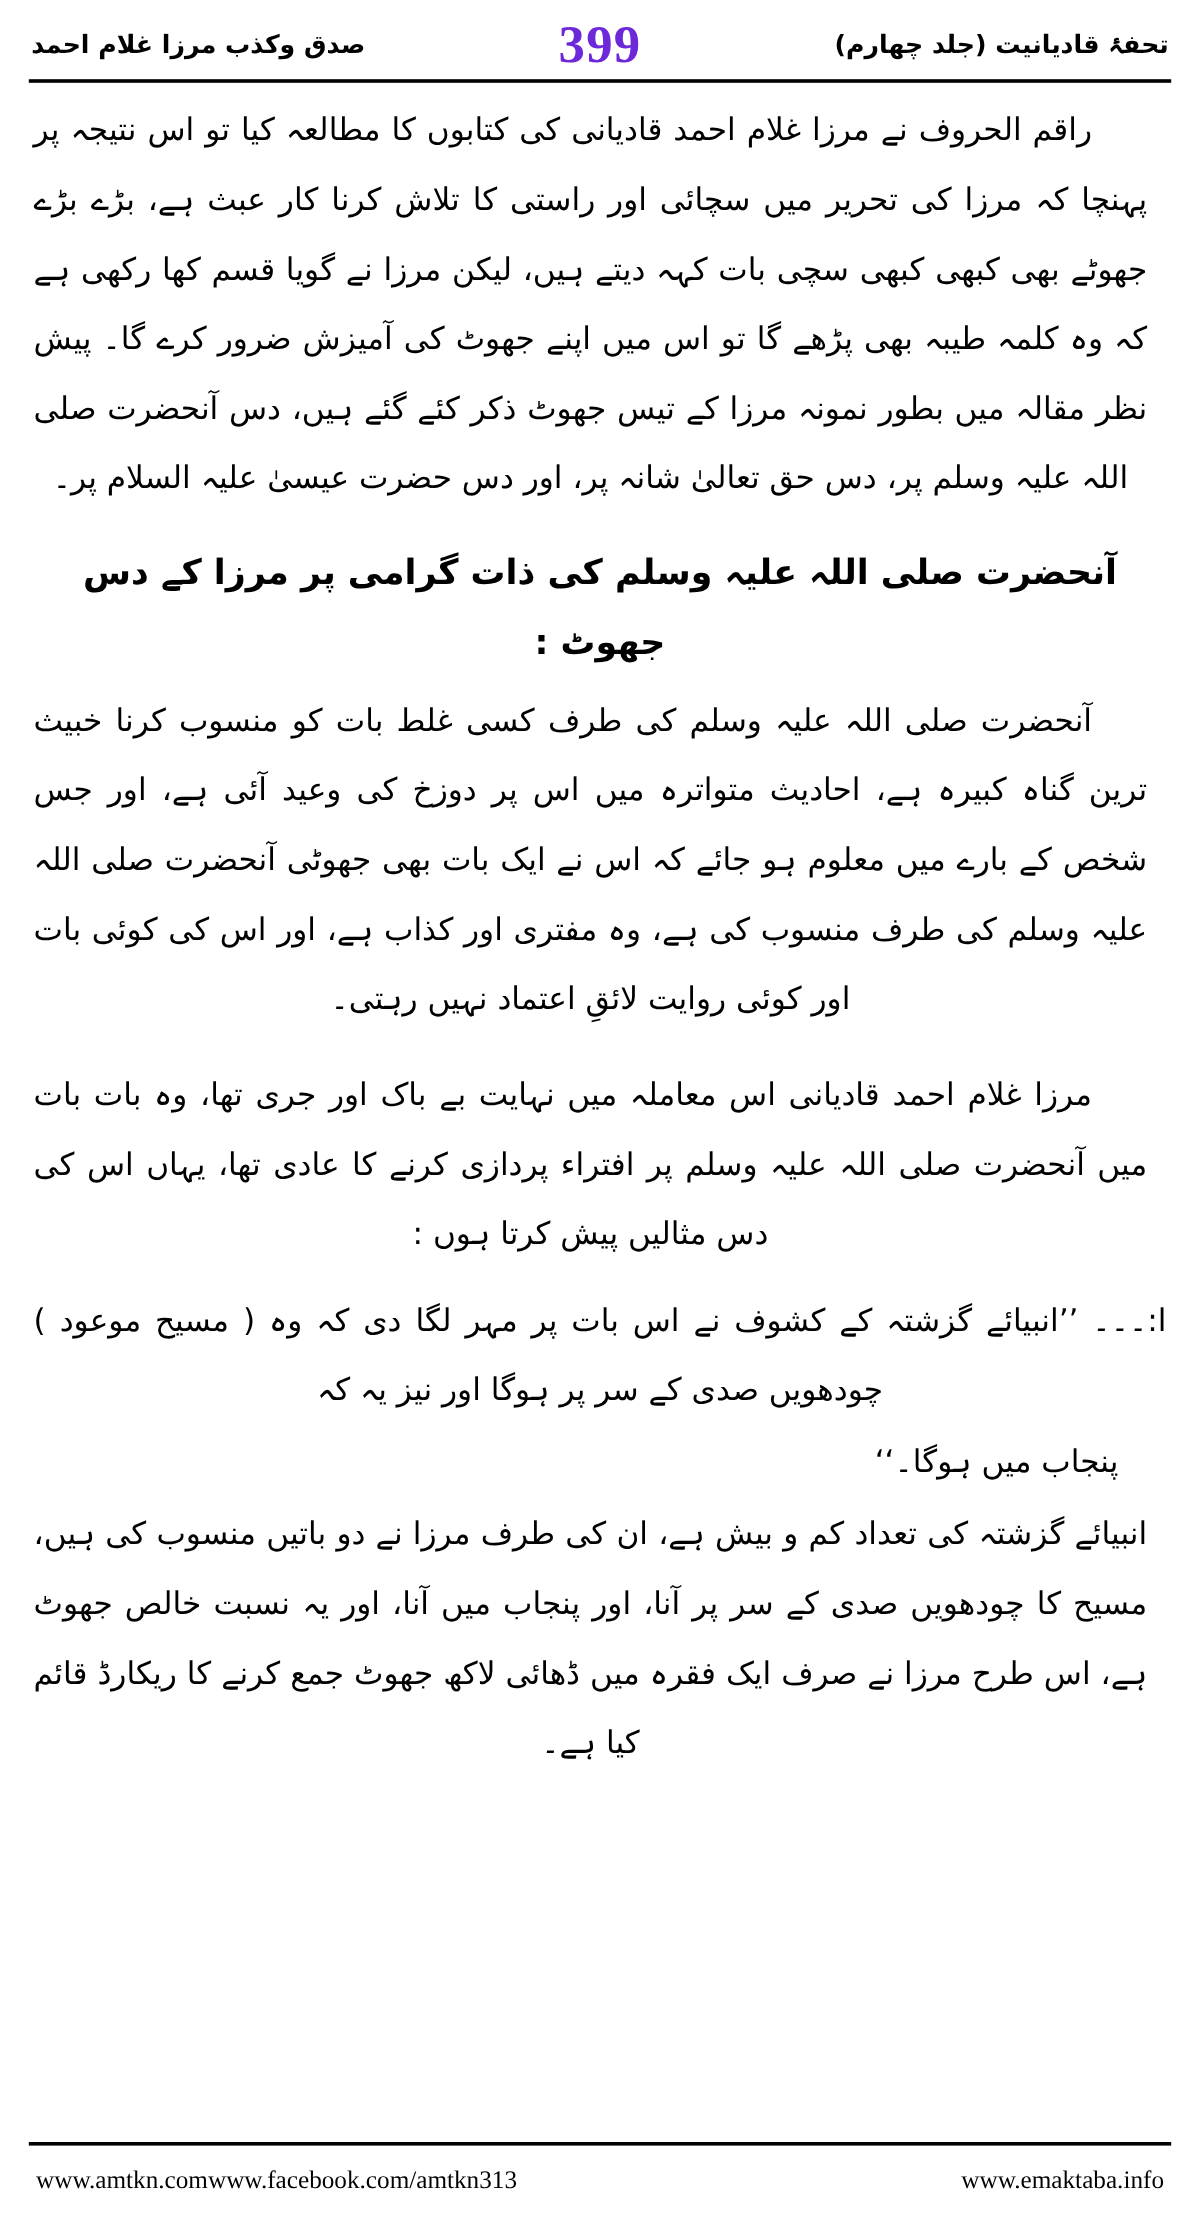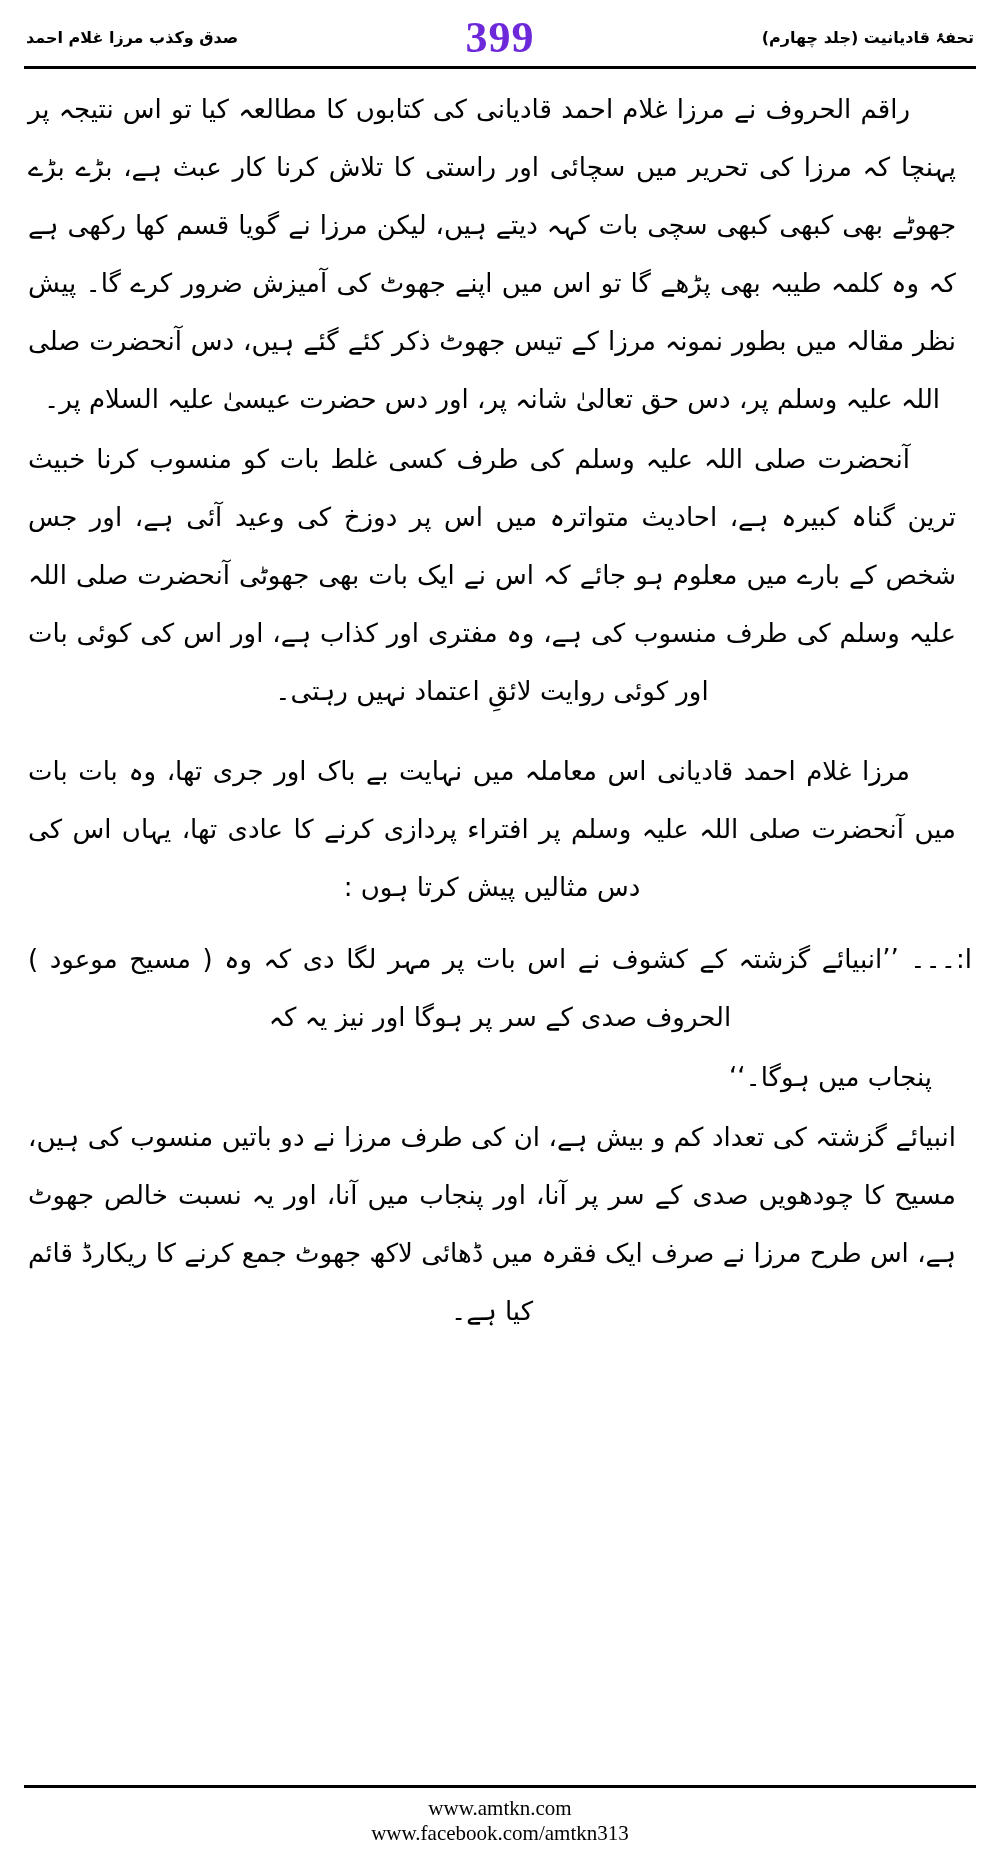--- a/index.html
+++ b/index.html
@@ -27,21 +27,21 @@
     left: 26px;
     height: 46px;
     display: flex;
     flex-direction: row;
     align-items: center;
     justify-content: space-between;
     direction: rtl;
   }
   .header-side {
     font-family: "DejaVu Sans", sans-serif;
-    font-size: 16px;
+    font-size: 21px;
     font-weight: 700;
     color: #000;
     white-space: nowrap;
     letter-spacing: 0.5px;
   }
   .header-center {
     font-family: "Liberation Serif", serif;
     font-size: 44px;
     font-weight: 700;
     color: #6d28d9;
@@ -120,21 +120,21 @@
     margin-top: 22px;
   }
   
   .footer {
     position: absolute;
     left: 30px;
     right: 30px;
     bottom: 14px;
     height: 40px;
     display: flex;
-    flex-direction: column;
+    flex-direction: row;
     align-items: center;
     justify-content: space-between;
     direction: ltr;
   }
   .footer span {
     font-family: "Liberation Serif", serif;
     font-size: 21px;
     color: #000;
     white-space: nowrap;
   }
@@ -153,26 +153,27 @@
     <div class="header-center">399</div>
     <div class="header-side">صدق وکذب مرزا غلام احمد</div>
   </div>
 
   <div class="rule"></div>
 
   <div class="content">
 
     <p class="para indent">راقم الحروف نے مرزا غلام احمد قادیانی کی کتابوں کا مطالعہ کیا تو اس نتیجہ پر پہنچا کہ مرزا کی تحریر میں سچائی اور راستی کا تلاش کرنا کار عبث ہے، بڑے بڑے جھوٹے بھی کبھی کبھی سچی بات کہہ دیتے ہیں، لیکن مرزا نے گویا قسم کھا رکھی ہے کہ وہ کلمہ طیبہ بھی پڑھے گا تو اس میں اپنے جھوٹ کی آمیزش ضرور کرے گا۔ پیش نظر مقالہ میں بطور نمونہ مرزا کے تیس جھوٹ ذکر کئے گئے ہیں، دس آنحضرت صلی اللہ علیہ وسلم پر، دس حق تعالیٰ شانہ پر، اور دس حضرت عیسیٰ علیہ السلام پر۔</p>
 
+    <p class="heading">آنحضرت صلی اللہ علیہ وسلم کی ذات گرامی پر مرزا کے دس جھوٹ :</p>
 
     <p class="para indent">آنحضرت صلی اللہ علیہ وسلم کی طرف کسی غلط بات کو منسوب کرنا خبیث ترین گناہ کبیرہ ہے، احادیث متواترہ میں اس پر دوزخ کی وعید آئی ہے، اور جس شخص کے بارے میں معلوم ہو جائے کہ اس نے ایک بات بھی جھوٹی آنحضرت صلی اللہ علیہ وسلم کی طرف منسوب کی ہے، وہ مفتری اور کذاب ہے، اور اس کی کوئی بات اور کوئی روایت لائقِ اعتماد نہیں رہتی۔</p>
 
     <p class="para indent gap">مرزا غلام احمد قادیانی اس معاملہ میں نہایت بے باک اور جری تھا، وہ بات بات میں آنحضرت صلی اللہ علیہ وسلم پر افتراء پردازی کرنے کا عادی تھا، یہاں اس کی دس مثالیں پیش کرتا ہوں :</p>
 
-    <p class="quote">ا:۔۔۔ ’’انبیائے گزشتہ کے کشوف نے اس بات پر مہر لگا دی کہ وہ ( مسیح موعود ) الحروف صدی کے سر پر ہوگا اور نیز یہ کہ</p>
+    <p class="quote">ا:۔۔۔ ’’انبیائے گزشتہ کے کشوف نے اس بات پر مہر لگا دی کہ وہ ( مسیح موعود ) چودھویں صدی کے سر پر ہوگا اور نیز یہ کہ</p>
 
     <p class="quote-end">
       <span>پنجاب میں ہوگا۔‘‘</span>
     </p>
 
     <p class="para">انبیائے گزشتہ کی تعداد کم و بیش ہے، ان کی طرف مرزا نے دو باتیں منسوب کی ہیں، مسیح کا چودھویں صدی کے سر پر آنا، اور پنجاب میں آنا، اور یہ نسبت خالص جھوٹ ہے، اس طرح مرزا نے صرف ایک فقرہ میں ڈھائی لاکھ جھوٹ جمع کرنے کا ریکارڈ قائم کیا ہے۔</p>
 
 
   </div>
 

